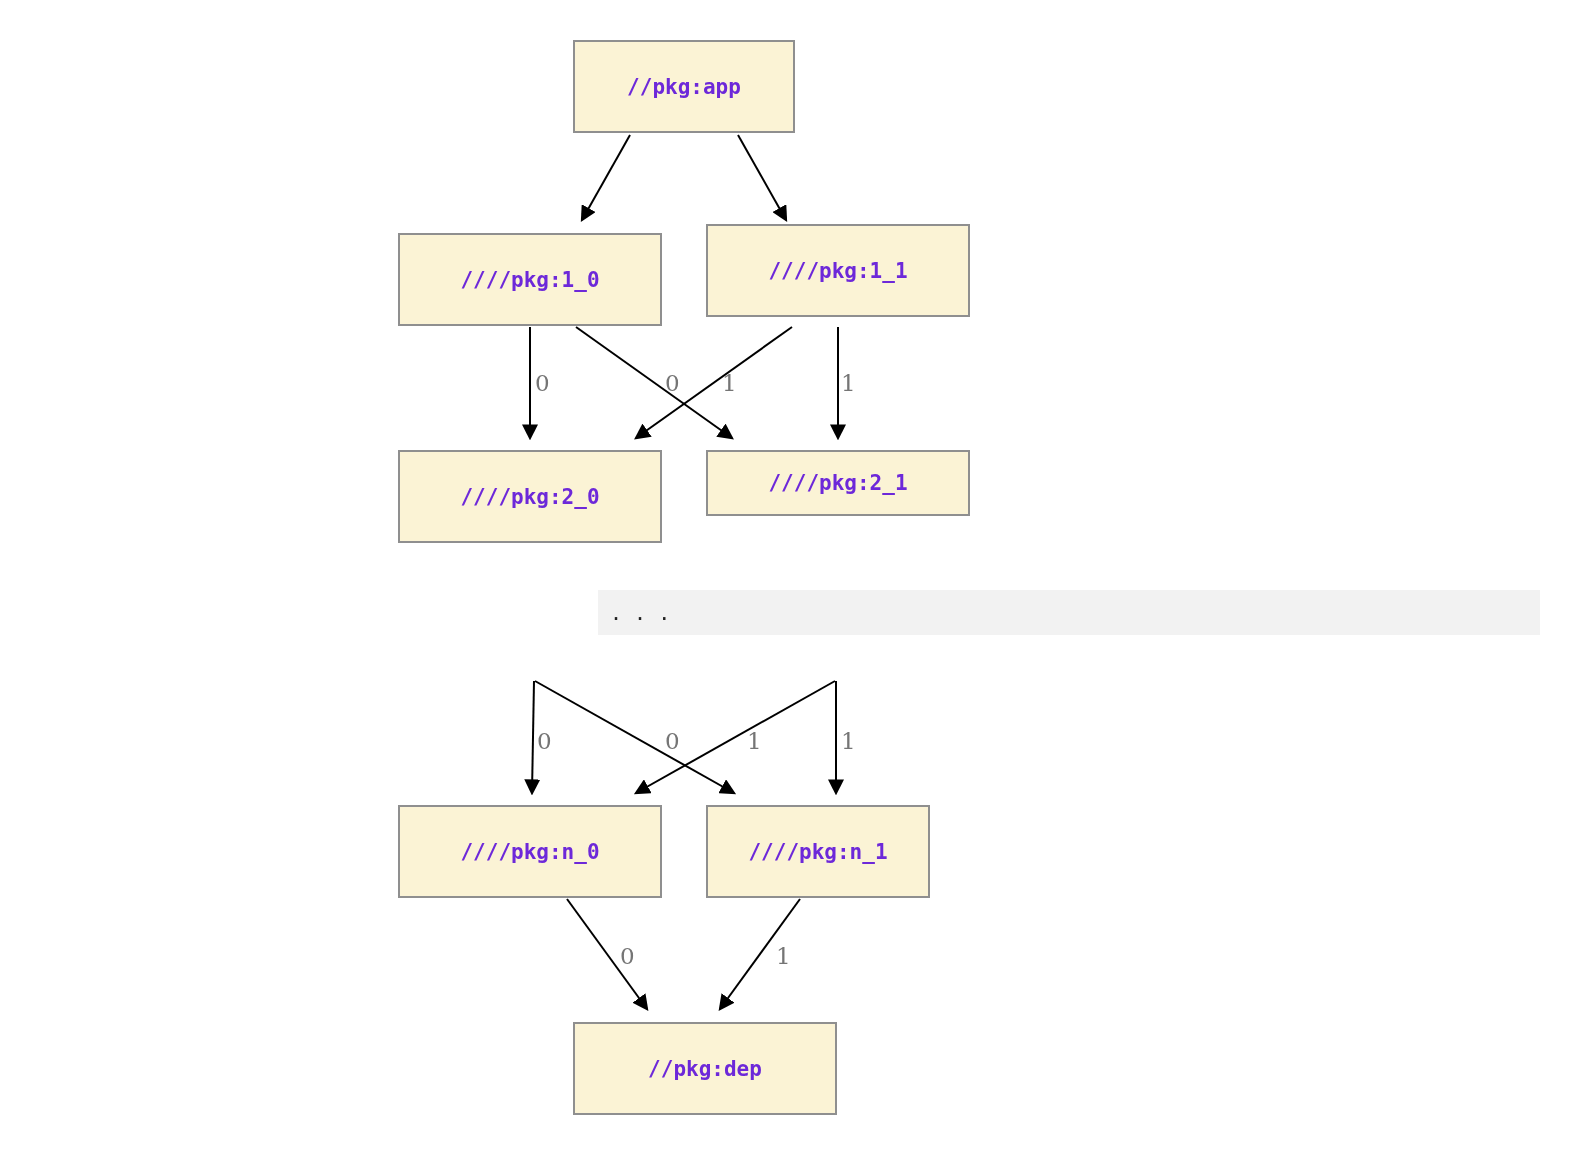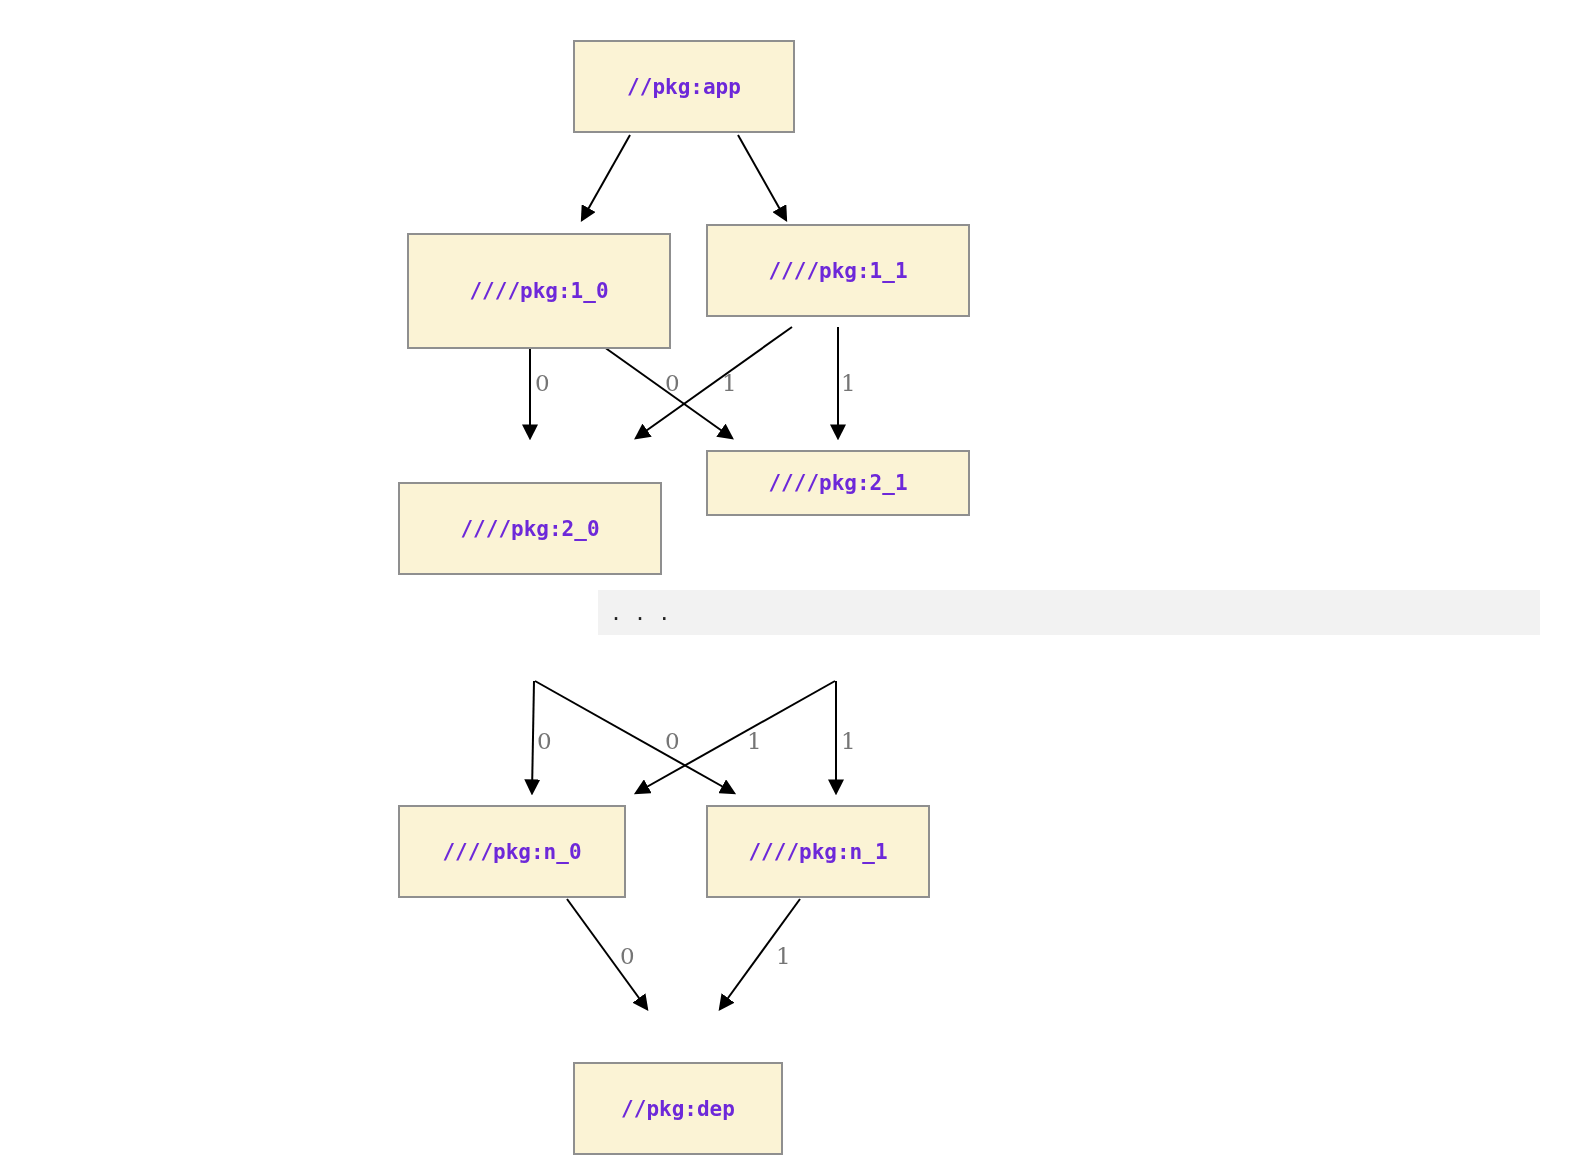--- a/index.html
+++ b/index.html
@@ -89,49 +89,49 @@
     <line class="edge" x1="836" y1="681" x2="836" y2="793" marker-end="url(#arrow)"></line>
 
     <line class="edge" x1="567" y1="899" x2="647" y2="1009" marker-end="url(#arrow)"></line>
     <line class="edge" x1="800" y1="899" x2="720" y2="1009" marker-end="url(#arrow)"></line>
   </svg>
 
   <div class="node" style="left:573px; top:40px; width:222px; height:93px;">
     <span>//pkg:app</span>
   </div>
 
-  <div class="node" style="left:407px; top:233px; width:264px; height:116px;">
+  <div class="node" style="left:398px; top:233px; width:264px; height:93px;">
     <span>////pkg:1_0</span>
   </div>
 
   <div class="node" style="left:706px; top:224px; width:264px; height:93px;">
     <span>////pkg:1_1</span>
   </div>
 
-  <div class="node" style="left:398px; top:450px; width:264px; height:93px;margin-top:32px;">
+  <div class="node" style="left:398px; top:450px; width:264px; height:93px;">
     <span>////pkg:2_0</span>
   </div>
 
   <div class="node" style="left:706px; top:450px; width:264px; height:66px;">
     <span>////pkg:2_1</span>
   </div>
 
   <div class="ellipsis-band">
     <span>.  .  .</span>
   </div>
 
-  <div class="node" style="left:398px; top:805px; width:228px; height:93px;">
+  <div class="node" style="left:398px; top:805px; width:264px; height:93px;">
     <span>////pkg:n_0</span>
   </div>
 
   <div class="node" style="left:706px; top:805px; width:224px; height:93px;">
     <span>////pkg:n_1</span>
   </div>
 
-  <div class="node" style="left:573px; top:1062px; width:210px; height:93px;align-items:center;">
+  <div class="node" style="left:573px; top:1022px; width:264px; height:93px;align-items:center;">
     <span>//pkg:dep</span>
   </div>
 
   <span class="edge-label" style="left:535px; top:372px;">0</span>
   <span class="edge-label" style="left:665px; top:372px;">0</span>
   <span class="edge-label" style="left:722px; top:372px;">1</span>
   <span class="edge-label" style="left:841px; top:372px;">1</span>
 
   <span class="edge-label" style="left:537px; top:730px;">0</span>
   <span class="edge-label" style="left:665px; top:730px;">0</span>

